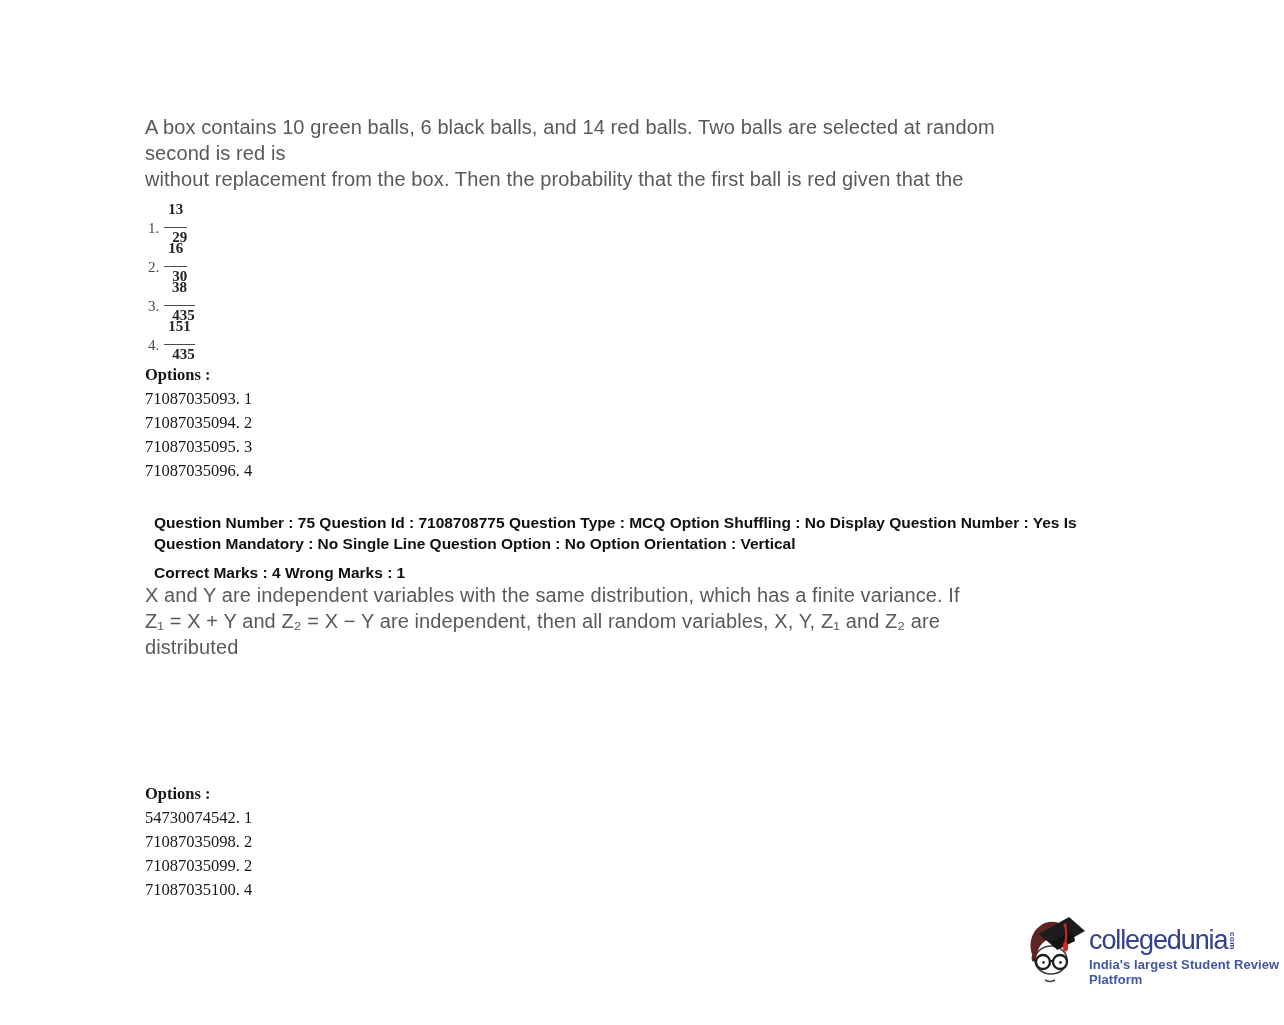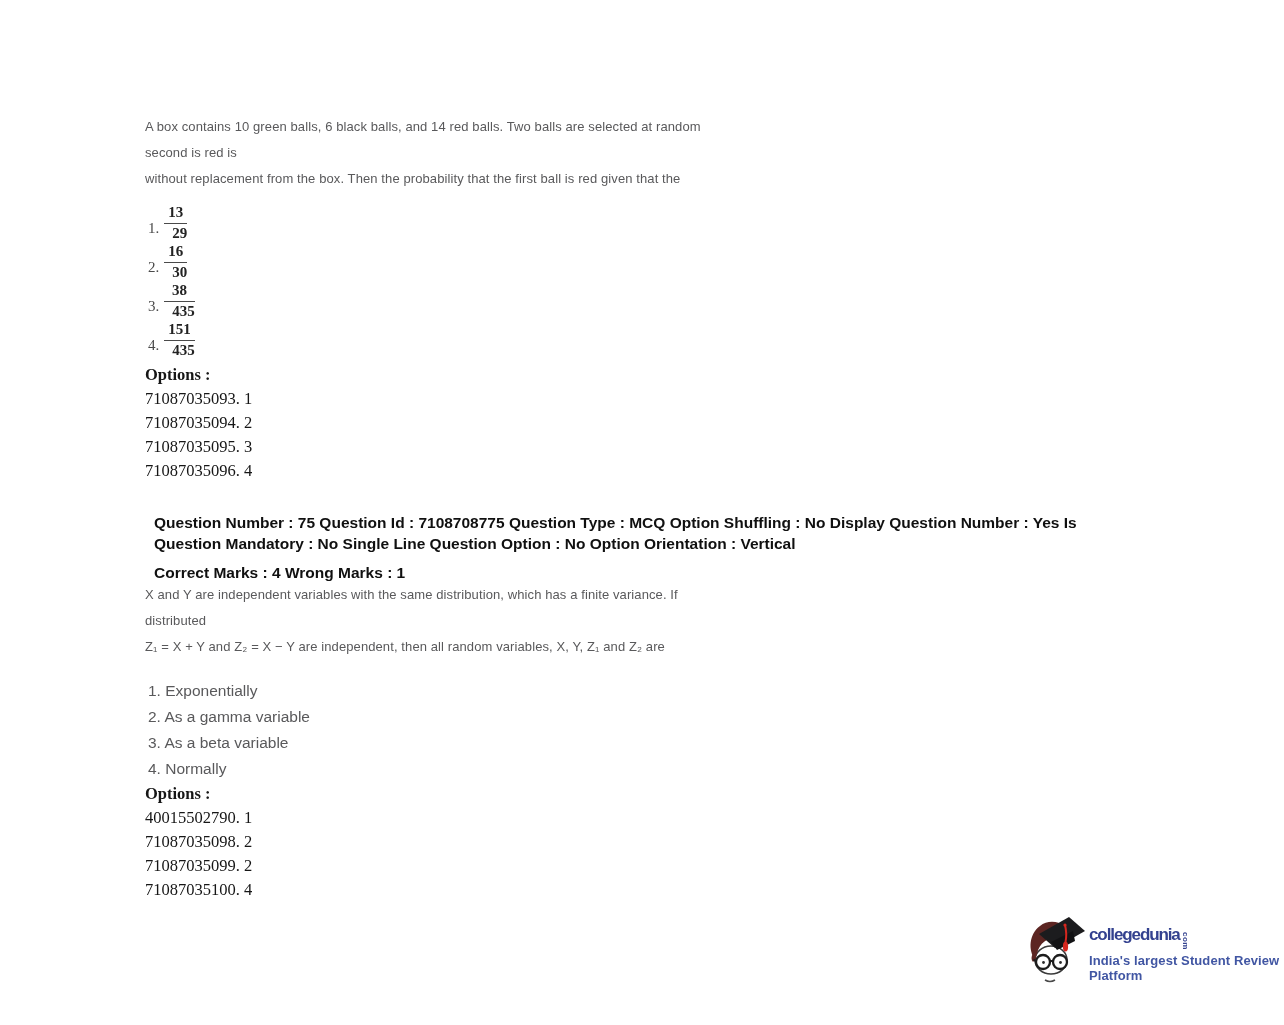--- a/index.html
+++ b/index.html
@@ -5,51 +5,51 @@
   html, body { margin:0; padding:0; background:#ffffff; }
   .page {
     position:relative;
     width:1284px; height:1025px;
     background:#ffffff;
     overflow:hidden;
     font-family:"Liberation Sans", sans-serif;
   }
 
   
-  .qtext { position:absolute; color:#59595b; font-size:13px; line-height:26px; letter-spacing:0.1px; }
+  .qtext { position:absolute; color:#59595b; font-size:20px; line-height:26px; letter-spacing:0.1px; }
   .q1 { left:145px; top:114px; }
   .q2 { left:145px; top:582px; }
 
   
   .fracs { position:absolute; left:148px; top:204px; font-family:"Liberation Serif", serif; }
   .frac-row { display:flex; align-items:center; height:39px; }
   .frac-no { font-size:15px; color:#4a4a4a; margin-right:5px; padding-top:10px; }
   .frac { display:inline-block; text-align:center; font-weight:700; color:#232323; font-size:15px; line-height:1.18; }
-  .frac .fnum { display:block; border-bottom:1.5px solid #4a4a4a; padding:0 3px 1px 3px; }
+  .frac .fnum { display:block; border-bottom:1.5px solid #4a4a4a; padding:0 3px 8px 3px; }
   .frac .fden { display:block; padding-top:1px;margin-left:8px; }
 
   
   .opts { position:absolute; left:145px; font-family:"Liberation Serif", serif; color:#161616; font-size:16.5px; line-height:24px; }
   .opts1 { top:363px; }
   .opts2 { top:782px; }
   .opts .olabel { font-weight:700; }
 
   
   .meta { position:absolute; left:154px; top:513px; font-family:Liberation Sans, sans-serif; font-weight:700; color:#101010; font-size:15.5px; line-height:20.5px; }
   .meta .marks { margin-top:9px; }
 
   
   .answers { position:absolute; left:148px; top:678px; color:#59595b; font-size:15.5px; line-height:26px; }
 
   
   .logo { position:absolute; left:1024px; top:910px; display:flex; align-items:flex-start; }
   .mascot { width:62px; height:80px; flex:0 0 auto; }
   .logo-text { margin-left:3px; padding-top:16px; }
   .brand-row { display:flex; align-items:flex-start; }
-  .brand { font-size:17px; font-weight:700; letter-spacing:-1.1px; line-height:1.05; color:#33418f; }
+  .brand { font-size:27px; font-weight:400; letter-spacing:-1.1px; line-height:1.05; color:#33418f; }
   .tld { writing-mode:vertical-rl; font-size:8px; font-weight:700; color:#33418f; margin-left:1px; margin-top:6px; letter-spacing:0.5px; line-height:1; }
   .tagline { font-size:13px; font-weight:700; color:#4156a3; margin-top:3px; letter-spacing:0.1px; }
 </style>
 </head>
 <body>
 
 <div class="page">
 
   <div class="qtext q1">
     <div>A box contains 10 green balls, 6 black balls, and 14 red balls. Two balls are selected at random</div>
@@ -97,34 +97,28 @@
   </div>
 
   <div class="meta">
     <div>Question Number : 75 Question Id : 7108708775 Question Type : MCQ Option Shuffling : No Display Question Number : Yes Is</div>
     <div>Question Mandatory : No Single Line Question Option : No Option Orientation : Vertical</div>
     <div class="marks">Correct Marks : 4 Wrong Marks : 1</div>
   </div>
 
   <div class="qtext q2">
     <div>X and Y are independent variables with the same distribution, which has a finite variance. If</div>
+    <div>Z₁ = X + Y and Z₂ = X − Y are independent, then all random variables, X, Y, Z₁ and Z₂ are</div>
     <div>distributed</div>
-    <div>Z₁ = X + Y and Z₂ = X − Y are independent, then all random variables, X, Y, Z₁ and Z₂ are</div>
   </div>
 
-  <div class="answers">
-    <div>1. Exponentially</div>
-    <div>2. As a gamma variable</div>
-    <div>3. As a beta variable</div>
-    <div>4. Normally</div>
-  </div>
 
   <div class="opts opts2">
     <div class="olabel">Options :</div>
-    <div>40015502790. 1</div>
+    <div>54730074542. 1</div>
     <div>71087035098. 2</div>
     <div>71087035099. 2</div>
     <div>71087035100. 4</div>
   </div>
 
   <div class="logo">
     <svg class="mascot" viewBox="0 0 62 80" aria-hidden="true">
 
       <ellipse cx="27" cy="50" rx="16" ry="14" fill="#ffffff" stroke="#3a3a3a" stroke-width="1.5"></ellipse>
 

